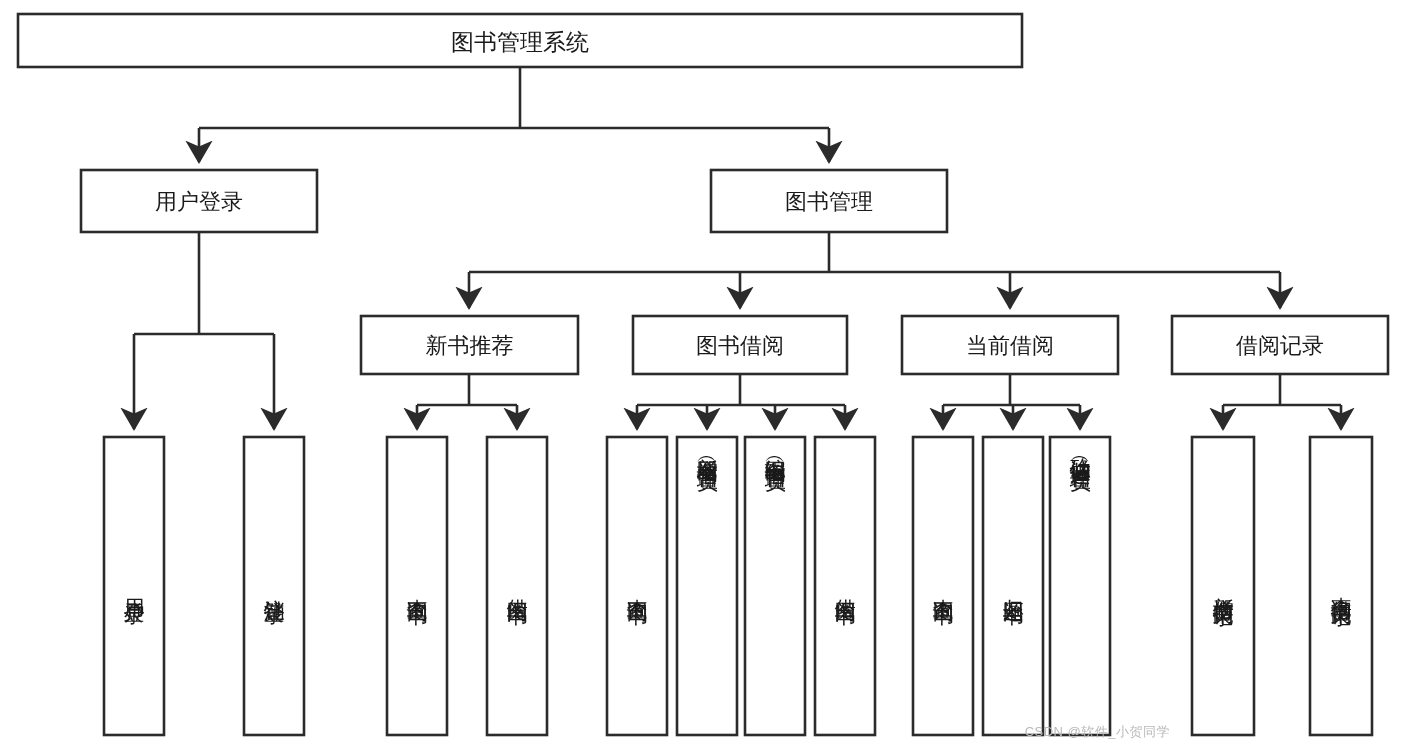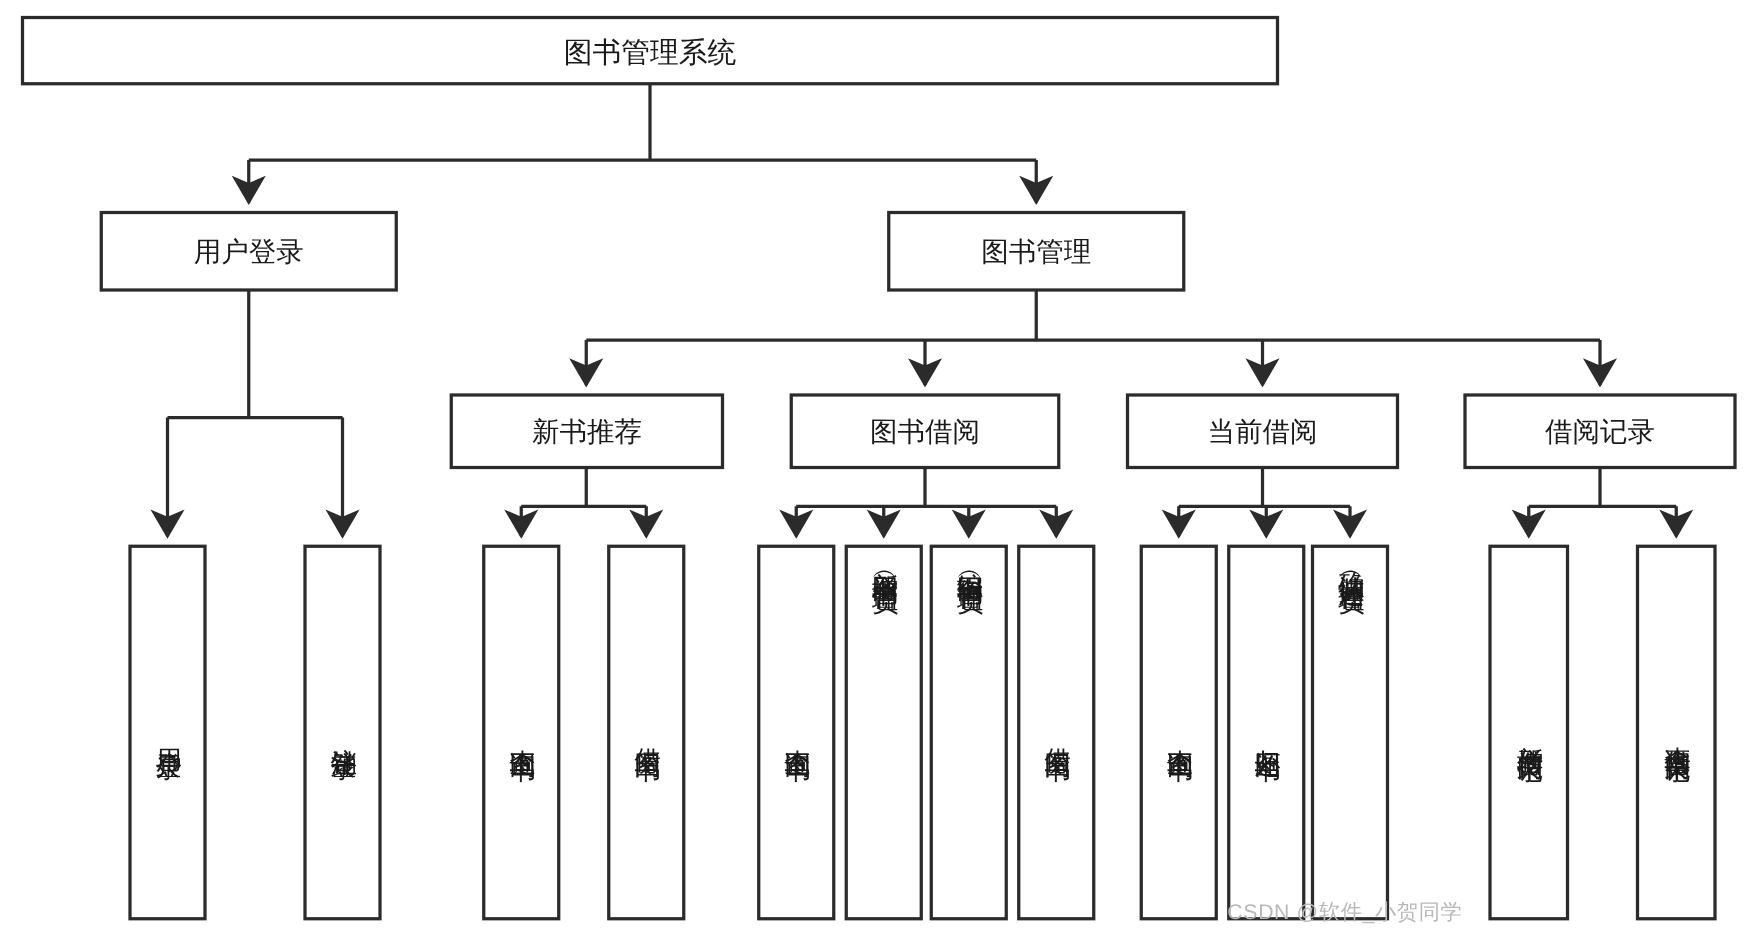--- a/index.html
+++ b/index.html
@@ -69,21 +69,21 @@
     letter-spacing: 2px;
     color: #1a1a1a;
     white-space: nowrap;
     text-align: center;
   }
   .watermark {
     position: absolute;
     right: 8px;
     bottom: 6px;
     font-family: "Liberation Sans", "DejaVu Sans", sans-serif;
-    font-size: 17px;
+    font-size: 13px;
     color: #b9b9b9;
     letter-spacing: 0.5px;
     white-space: nowrap;
     user-select: none;
   }
 </style>
 </head>
 <body>
 
 <div id="diagram-root">

